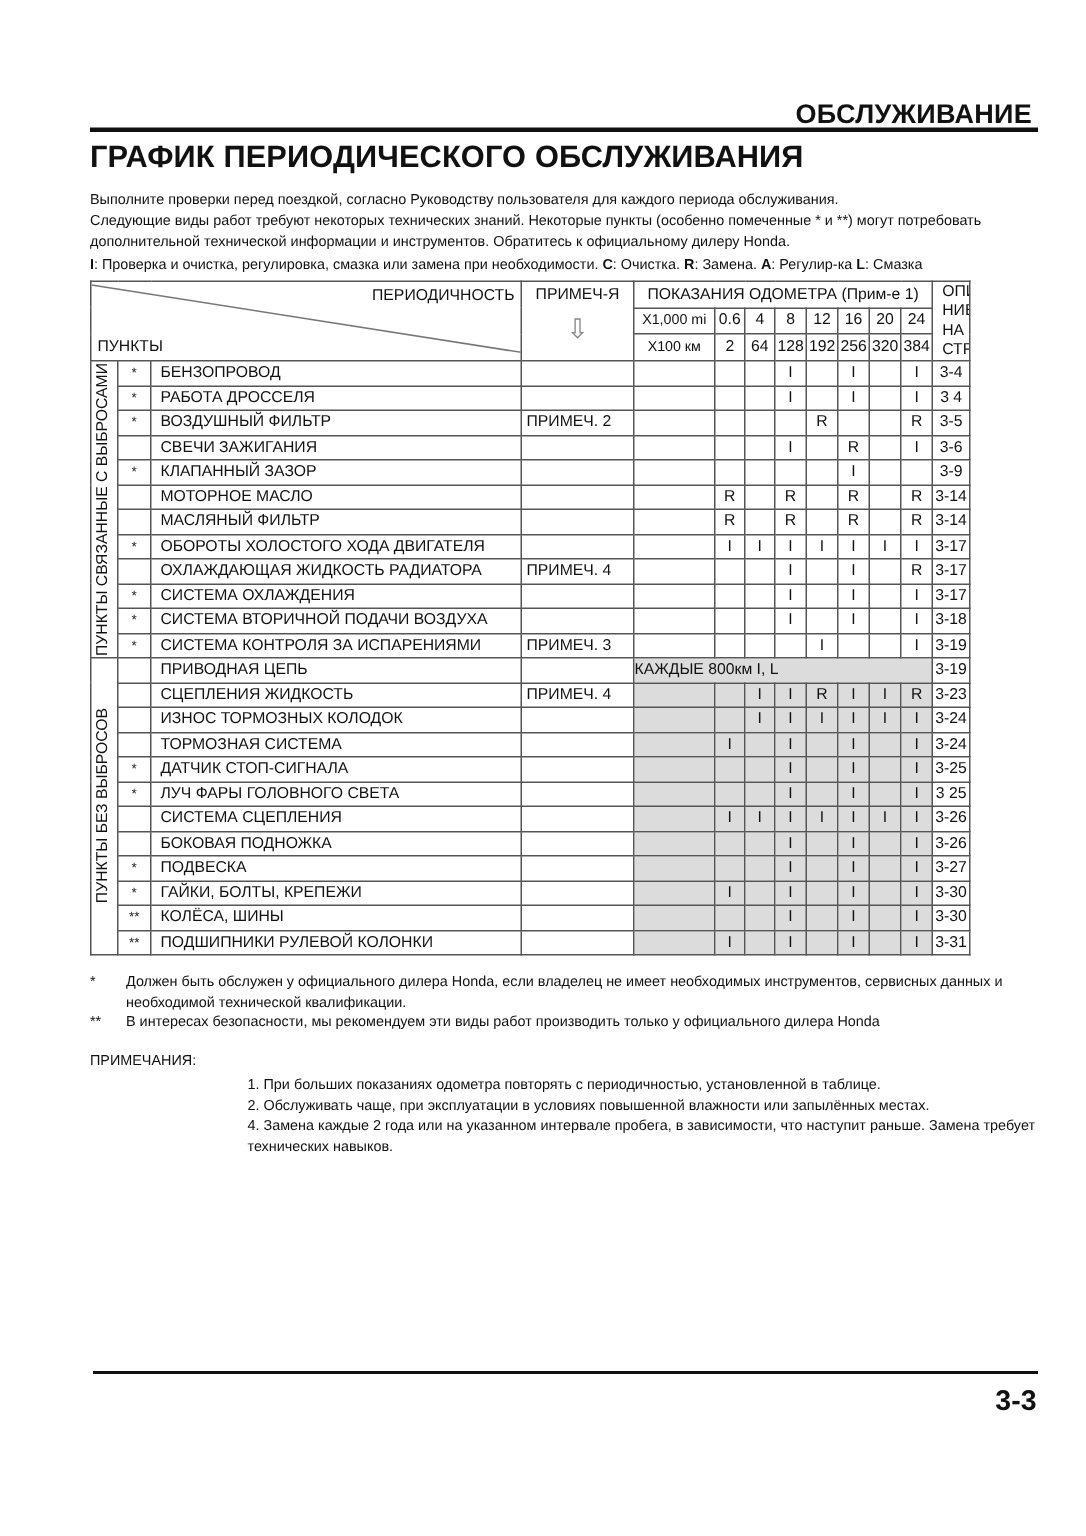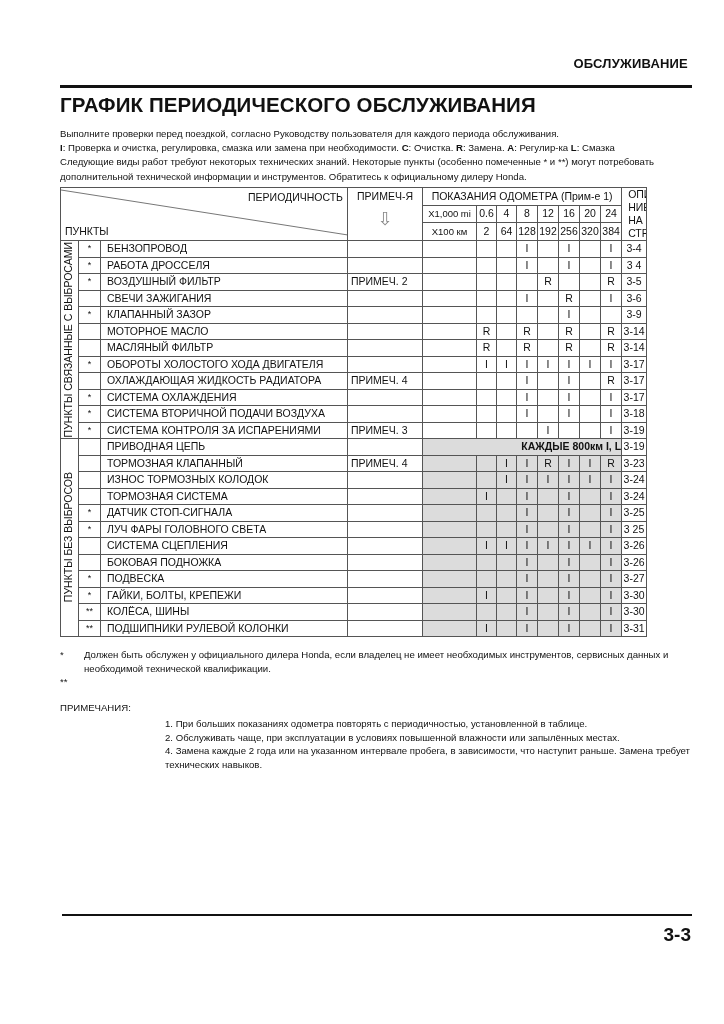--- a/index.html
+++ b/index.html
@@ -1,18 +1,18 @@
 <!DOCTYPE html>
 <html><head>
 <meta charset="utf-8">
 <style>
   html, body { margin: 0; padding: 0; background: #ffffff; }
   body { width: 724px; height: 1024px; position: relative; overflow: hidden;
          font-family: "Liberation Sans", sans-serif; color: #111; }
-  .section-header { position: absolute; right: 36px; top: 56px; font-weight: bold; font-size: 13px; letter-spacing: 0.2px; }
+  .section-header { position: absolute; right: 36px; top: 66px; font-weight: bold; font-size: 18px; letter-spacing: 0.2px; }
   .header-rule { position: absolute; left: 60px; right: 32px; top: 85px; height: 3px; background: #111; }
   .page-title { position: absolute; left: 60px; top: 93px; font-weight: bold; font-size: 20.5px; letter-spacing: 0.1px; }
   .intro { position: absolute; left: 60px; top: 127px; width: 650px; font-size: 9.6px; line-height: 14.2px; }
   .intro b { font-weight: bold; }
 
   .sched { position: absolute; left: 60px; top: 187px; width: 587px; height: 448px; }
   .sched table { border-collapse: collapse; width: 100%; table-layout: fixed; }
   .sched td { border: 1px solid #555; font-size: 10.5px; padding: 0; height: 15.5px; line-height: 15px; white-space: nowrap; overflow: hidden; }
   .sched .star { width: 22px; text-align: center; font-size: 9px; }
   .sched .item { width: 247px; padding-left: 6px; }
@@ -37,22 +37,22 @@
 </style>
 </head>
 <body>
 
 <div class="section-header">ОБСЛУЖИВАНИЕ</div>
 <div class="header-rule"></div>
 <div class="page-title">ГРАФИК ПЕРИОДИЧЕСКОГО ОБСЛУЖИВАНИЯ</div>
 
 <div class="intro">
   <div>Выполните проверки перед поездкой, согласно Руководству пользователя для каждого периода обслуживания.</div>
+  <div>Следующие виды работ требуют некоторых технических знаний. Некоторые пункты (особенно помеченные * и **) могут потребовать дополнительной технической информации и инструментов. Обратитесь к официальному дилеру Honda.</div>
   <div id="legend-line"><b>I</b><span>: Проверка и очистка, регулировка, смазка или замена при необходимости. </span><b>C</b><span>: Очистка. </span><b>R</b><span>: Замена. </span><b>A</b><span>: Регулир-ка </span><b>L</b><span>: Смазка</span></div>
-  <div>Следующие виды работ требуют некоторых технических знаний. Некоторые пункты (особенно помеченные * и **) могут потребовать дополнительной технической информации и инструментов. Обратитесь к официальному дилеру Honda.</div>
 </div>
 
 <div class="sched">
   <table>
     <colgroup>
       <col style="width:18px">
         <col style="width:22px">
         <col style="width:247px">
         <col style="width:75px">
         <col style="width:54px">
@@ -272,26 +272,26 @@
           <td class="odo">I</td>
           <td class="page">3-19</td>
         </tr>
         <tr>
           <td rowspan="12">
             <div class="vert">ПУНКТЫ БЕЗ ВЫБРОСОВ</div>
           </td>
           <td class="star"></td>
           <td class="item">ПРИВОДНАЯ ЦЕПЬ</td>
           <td class="note"></td>
-          <td class="shade" colspan="8" style="text-align: right; font-weight: bold;">КАЖДЫЕ 800км  I, L</td>
+          <td class="shade" colspan="8" style="text-align: left;">КАЖДЫЕ 800км  I, L</td>
           <td class="page">3-19</td>
         </tr>
         <tr>
           <td class="star"></td>
-          <td class="item">ТОРМОЗНАЯ КЛАПАННЫЙ</td>
+          <td class="item">СЦЕПЛЕНИЯ ЖИДКОСТЬ</td>
           <td class="note">ПРИМЕЧ. 4</td>
           <td class="shade"></td>
           <td class="odo shade"></td>
           <td class="odo shade">I</td>
           <td class="odo shade">I</td>
           <td class="odo shade">R</td>
           <td class="odo shade">I</td>
           <td class="odo shade">I</td>
           <td class="odo shade">R</td>
           <td class="page">3-23</td>
@@ -440,20 +440,21 @@
   </table>
 </div>
 
 <div class="footnotes" id="footnotes">
     <div class="fn">
       <span class="mk">*</span>
       <span>Должен быть обслужен у официального дилера Honda, если владелец не имеет необходимых инструментов, сервисных данных и необходимой технической квалификации.</span>
     </div>
     <div class="fn">
       <span class="mk">**</span>
+      <span>В интересах безопасности, мы рекомендуем эти виды работ производить только у официального дилера Honda</span>
     </div>
   </div>
 
 <div class="notes">
   <div class="lbl">ПРИМЕЧАНИЯ:</div>
   <ol id="notes-list">
       <li>1. При больших показаниях одометра повторять с периодичностью, установленной в таблице.</li>
       <li>2. Обслуживать чаще, при эксплуатации в условиях повышенной влажности или запылённых местах.</li>
       <li>4. Замена каждые 2 года или на указанном интервале пробега, в зависимости, что наступит раньше. Замена требует технических навыков.</li>
     </ol>

